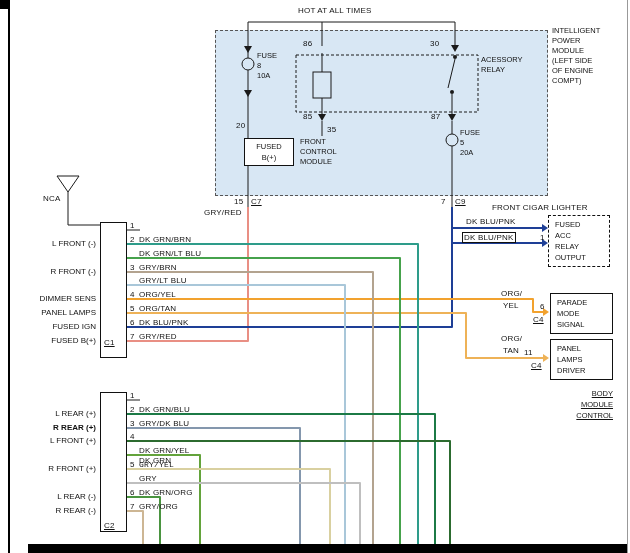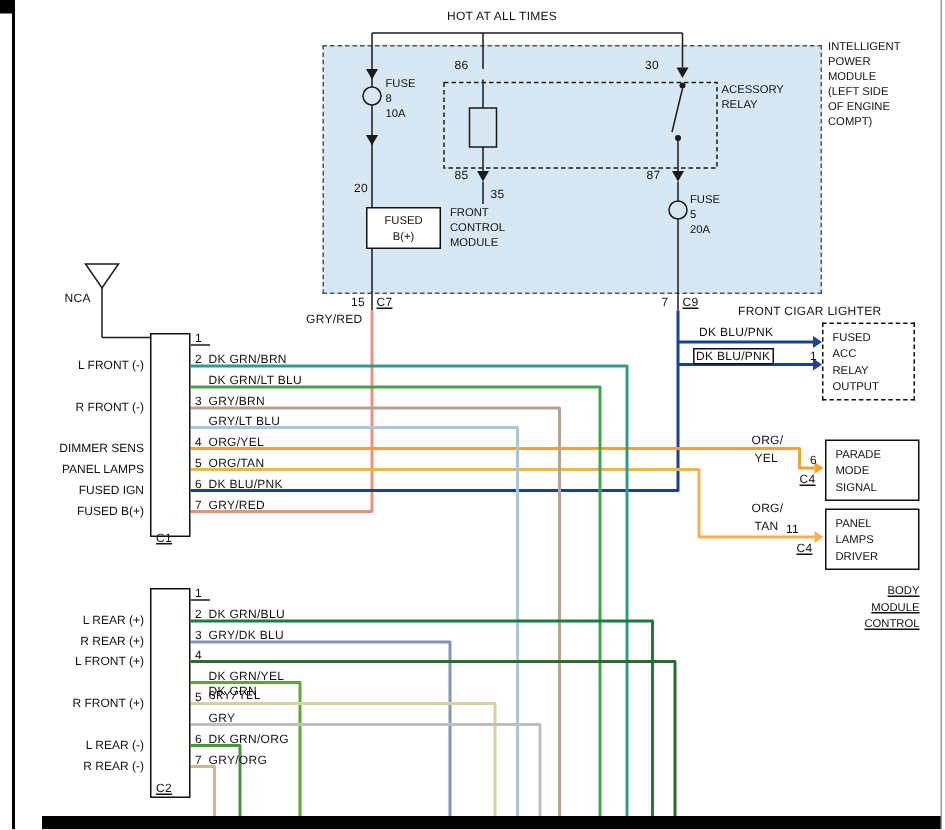--- a/index.html
+++ b/index.html
@@ -189,21 +189,21 @@
   <div class="block tr" style="left:556px;top:388px;width:57px;line-height:11px;">
     <div>BODY</div>
     <div>MODULE</div>
     <div>CONTROL</div>
   </div>
 
   <span class="lbl" style="left:43px;top:194px;">NCA</span>
 
   <div class="bx" style="left:100px;top:222px;width:27px;height:136px;background:#fff;"></div>
   <div class="bx" style="left:100px;top:392px;width:27px;height:140px;background:#fff;"></div>
-  <span class="lbl u" style="left:104px;top:354px;text-align:center;">C1</span>
+  <span class="lbl u" style="left:104px;top:338px;text-align:center;">C1</span>
   <span class="lbl u" style="left:104px;top:521px;">C2</span>
 
   <div class="rlab" style="top:239px;">L FRONT (-)</div>
   <div class="rlab" style="top:267px;">R FRONT (-)</div>
   <div class="rlab" style="top:294px;">DIMMER SENS</div>
   <div class="rlab" style="top:308px;">PANEL LAMPS</div>
   <div class="rlab" style="top:322px;">FUSED IGN</div>
   <div class="rlab" style="top:336px;">FUSED B(+)</div>
 
   <span class="lbl" style="left:130px;top:221px;">1</span>
@@ -216,21 +216,21 @@
   <span class="lbl" style="left:130px;top:290px;">4</span>
   <span class="lbl" style="left:139px;top:290px;">ORG/YEL</span>
   <span class="lbl" style="left:130px;top:304px;">5</span>
   <span class="lbl" style="left:139px;top:304px;">ORG/TAN</span>
   <span class="lbl" style="left:130px;top:318px;">6</span>
   <span class="lbl" style="left:139px;top:318px;">DK BLU/PNK</span>
   <span class="lbl" style="left:130px;top:332px;">7</span>
   <span class="lbl" style="left:139px;top:332px;">GRY/RED</span>
 
   <div class="rlab" style="top:409px;">L REAR (+)</div>
-  <div class="rlab" style="top:423px;">R REAR (+)</div>
+  <div class="rlab" style="top:423px;font-weight:bold;">R REAR (+)</div>
   <div class="rlab" style="top:436px;">L FRONT (+)</div>
   <div class="rlab" style="top:464px;">R FRONT (+)</div>
   <div class="rlab" style="top:492px;">L REAR (-)</div>
   <div class="rlab" style="top:506px;">R REAR (-)</div>
 
   <span class="lbl" style="left:130px;top:391px;">1</span>
   <span class="lbl" style="left:130px;top:405px;">2</span>
   <span class="lbl" style="left:139px;top:405px;">DK GRN/BLU</span>
   <span class="lbl" style="left:130px;top:419px;">3</span>
   <span class="lbl" style="left:139px;top:419px;">GRY/DK BLU</span>

